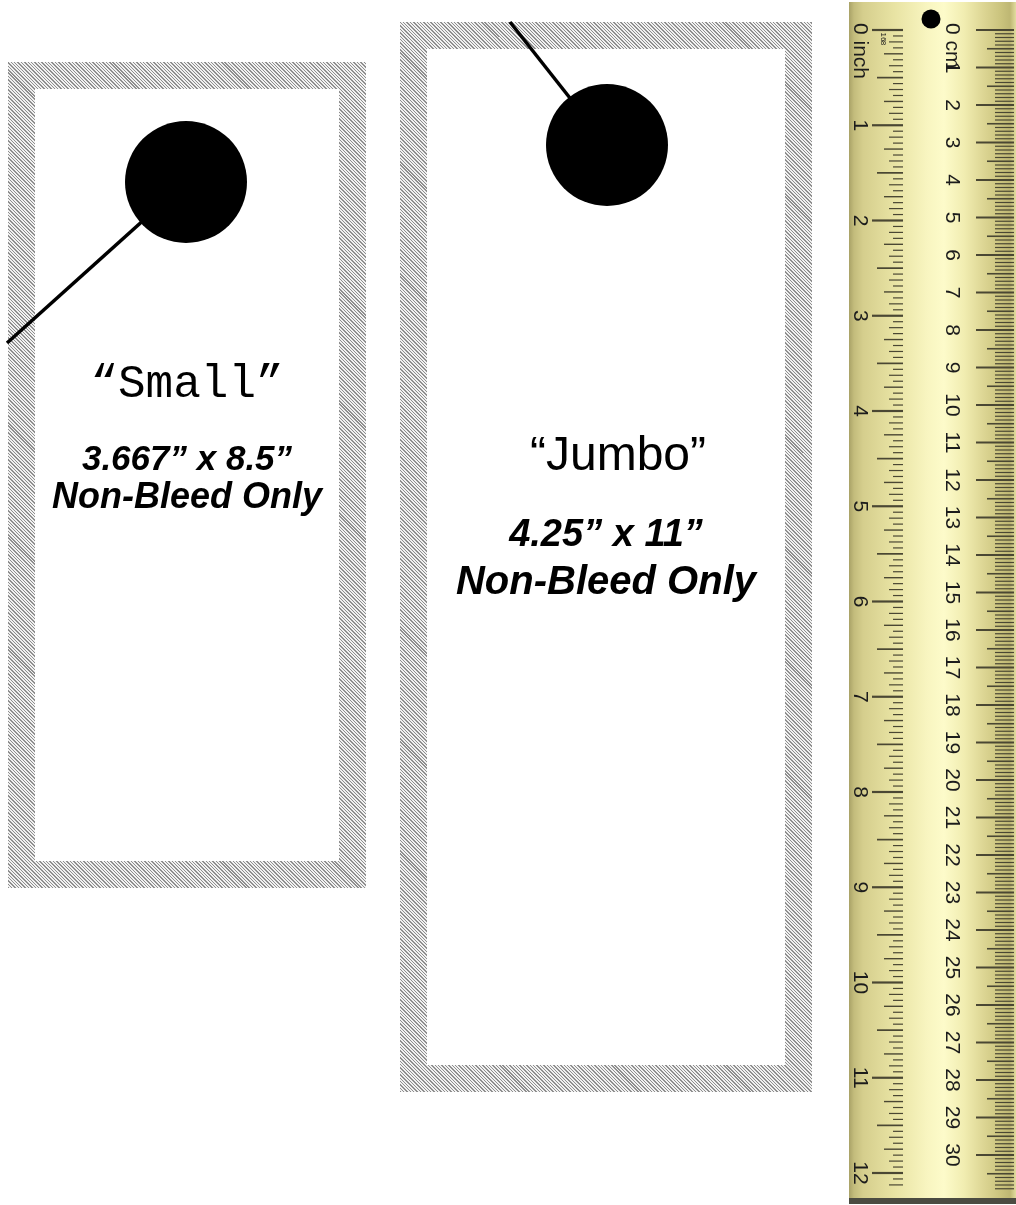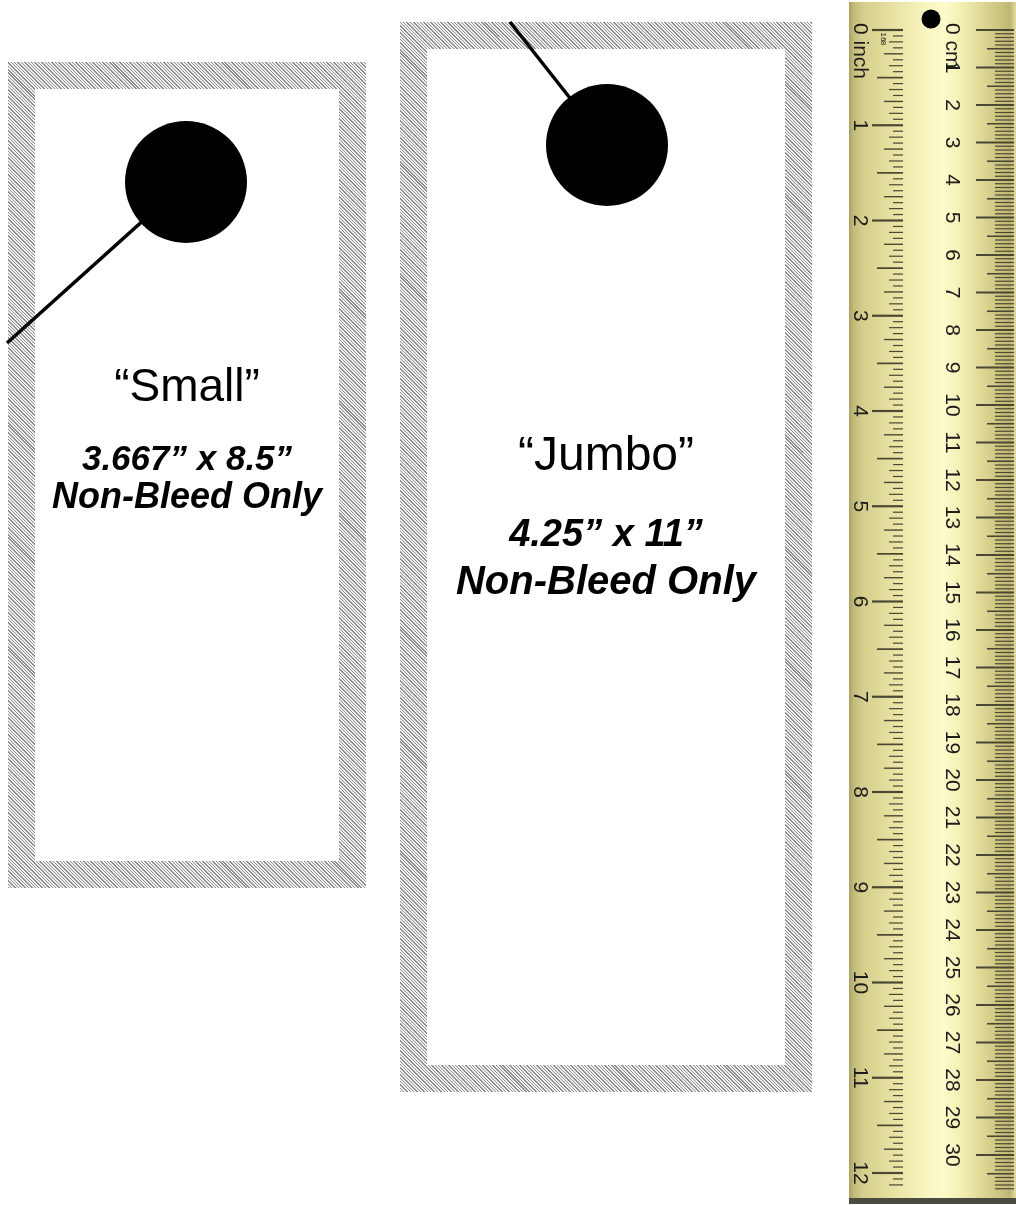--- a/index.html
+++ b/index.html
@@ -21,24 +21,24 @@
     background:#ffffff;
   }
   .card-small{left:8px;top:62px;width:358px;height:826px;}
   .card-jumbo{left:400px;top:22px;width:412px;height:1070px;}
   .card-line{
     position:absolute;left:0;width:100%;
     text-align:center;color:#000;line-height:1;white-space:nowrap;
   }
   .title{font-weight:400;}
   .dims,.note{font-weight:700;font-style:italic;}
-  .small-title{top:300px;font-size:46px;}
+  .small-title{top:300px;font-size:46px;font-family:Liberation Mono, monospace;}
   .small-dims{top:378px;font-size:35px;}
   .small-note{top:416px;font-size:36px;}
-  .jumbo-title{top:408px;font-size:48px;}
+  .jumbo-title{top:408px;font-size:48px;margin-left:12px;}
   .jumbo-dims{top:492px;font-size:38px;}
   .jumbo-note{top:538px;font-size:40px;}
   
   .overlay{
     position:absolute;left:0;top:0;width:1016px;height:1205px;
     pointer-events:none;
   }
   
   .ruler{
     position:absolute;left:849px;top:2px;width:167px;height:1202px;

